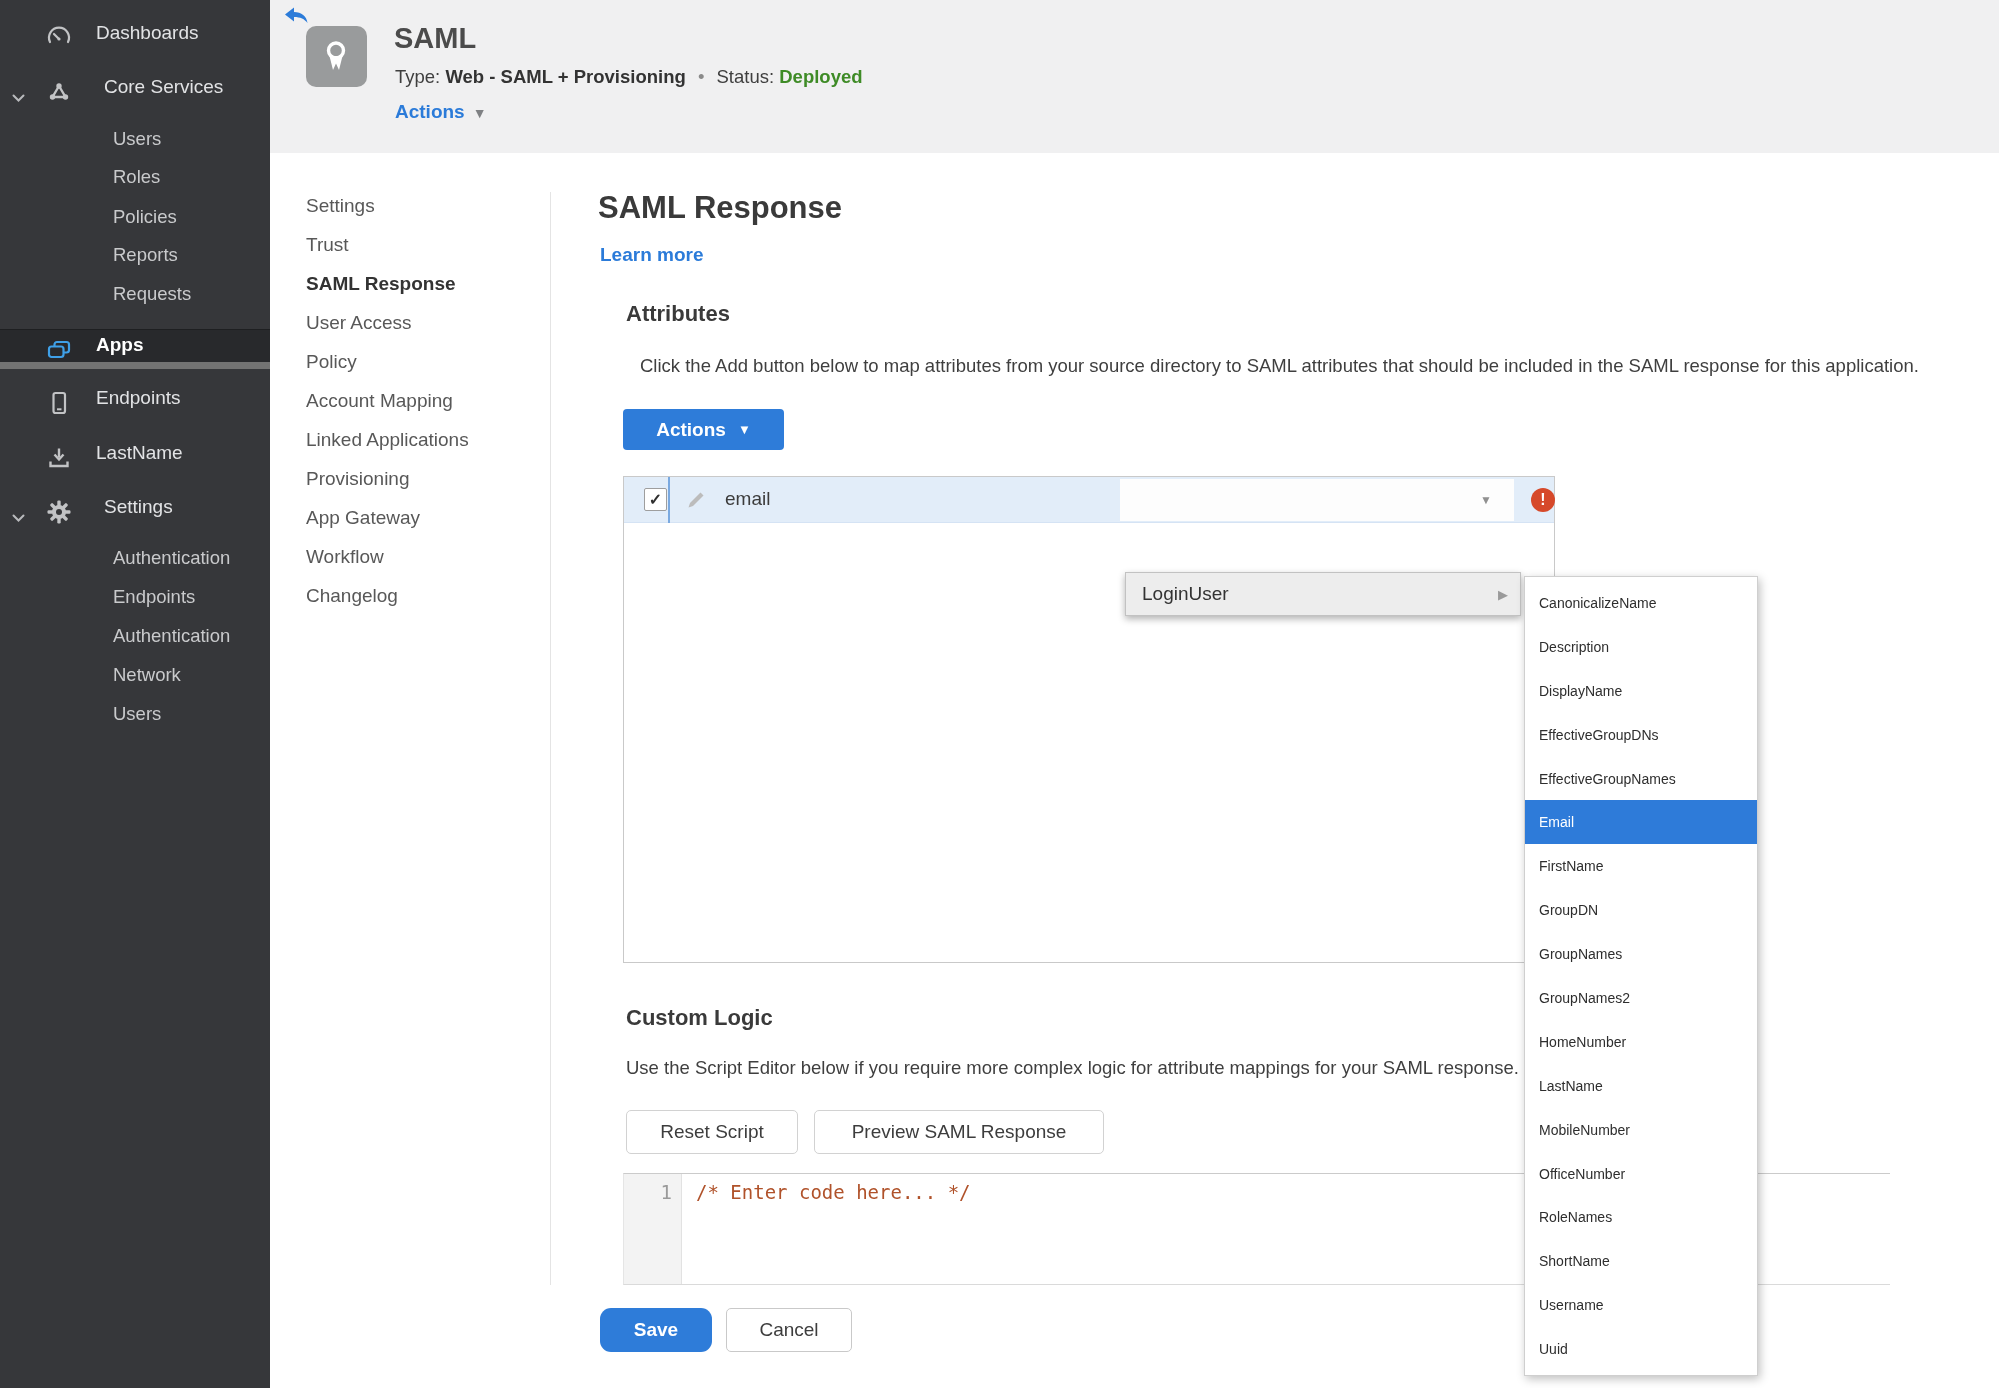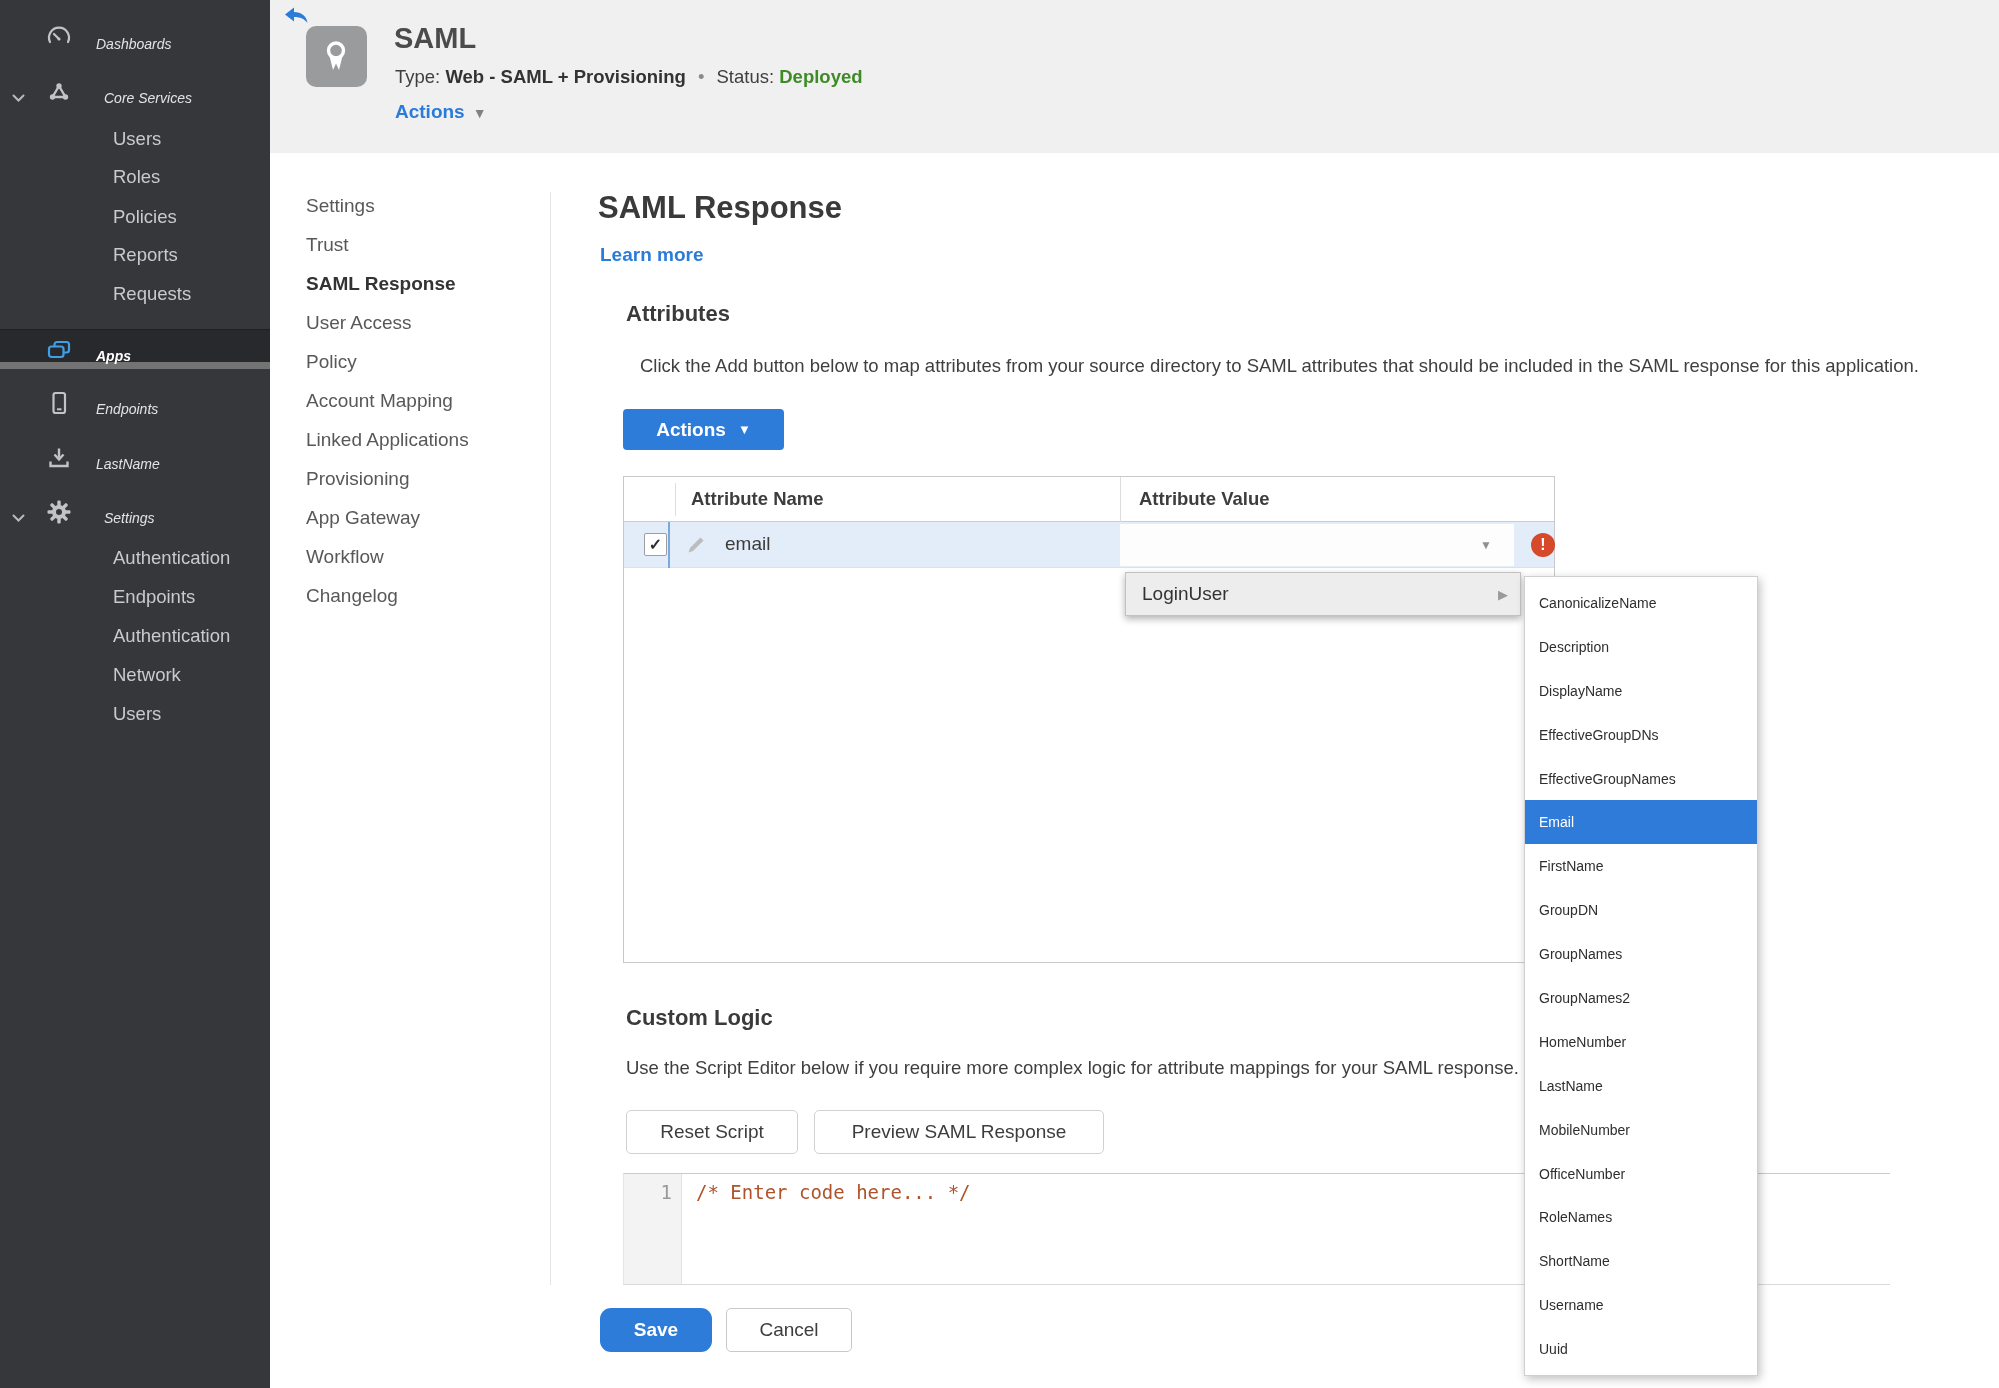--- a/index.html
+++ b/index.html
@@ -5,21 +5,21 @@
   * { box-sizing: border-box; margin: 0; padding: 0; }
   html,body { background:#fff; }
   body { font-family: "Liberation Sans", sans-serif; }
   .page { position:relative; width:1999px; height:1388px; overflow:hidden; background:#fff; }
 
   
   .sidebar { position:absolute; left:0; top:0; width:270px; height:1388px; background:#36373a; z-index:5; }
   .srow { position:absolute; left:0; width:270px; height:40px; }
   .srow .chev { position:absolute; left:12px; top:16px; }
   .srow .sicon { position:absolute; left:46px; top:7px; width:26px; height:26px; }
-  .srow .slabel { position:absolute; left:96px; top:18px; font-size:14px; color:#e2e3e5; white-space:nowrap;font-style:italic; }
+  .srow .slabel { position:absolute; left:96px; top:4px; font-size:19px; color:#e2e3e5; white-space:nowrap; }
   .srow .slabel.group { left:104px; }
   .srow .sublabel { position:absolute; left:113px; top:9px; font-size:18.5px; color:#c9cacc; white-space:nowrap; }
   .srow.active { background:#28292c; border-top:1px solid #1e1f21; border-bottom:7px solid #737373; }
   .srow.active .slabel { color:#ffffff; font-weight:bold; }
 
   
   .appheader { position:absolute; left:270px; top:0; width:1729px; height:153px; background:#f0f0f1; z-index:1; }
   .back-btn { position:absolute; left:13px; top:5px; width:26px; height:22px; cursor:pointer; }
   .appicon { position:absolute; left:36px; top:26px; width:61px; height:61px; background:#999b9c; border-radius:10px; }
   .appicon svg { position:absolute; left:11px; top:11px; }
@@ -263,26 +263,20 @@
 
   <h2 class="sec-heading" style="left:626px; top:301px;">Attributes</h2>
   <p class="body-text" style="left:640px; top:355px;">Click the Add button below to map attributes from your source directory to SAML attributes that should be included in the SAML response for this application.</p>
 
   <div class="actions-btn">
     <span>Actions</span>
       <span class="caret">▼</span>
   </div>
 
   <div class="attr-table">
-    <div class="attr-thead">
-      <span class="col-sep1"></span>
-      <span class="col-sep2"></span>
-      <span class="th-label" style="left:67px;">Attribute Name</span>
-      <span class="th-label" style="left:515px;">Attribute Value</span>
-    </div>
     <div class="attr-row">
       <span class="row-checkbox">
           <span>✓</span>
         </span>
       <span class="row-focusline"></span>
       <span class="row-pencil">
         <svg width="21" height="21" viewBox="0 0 21 21">
             <path d="M2.5 18.5 L4 14 L14.5 3.5 L17.5 6.5 L7 17 Z" fill="#bcbcbc"></path>
           </svg>
       </span>

